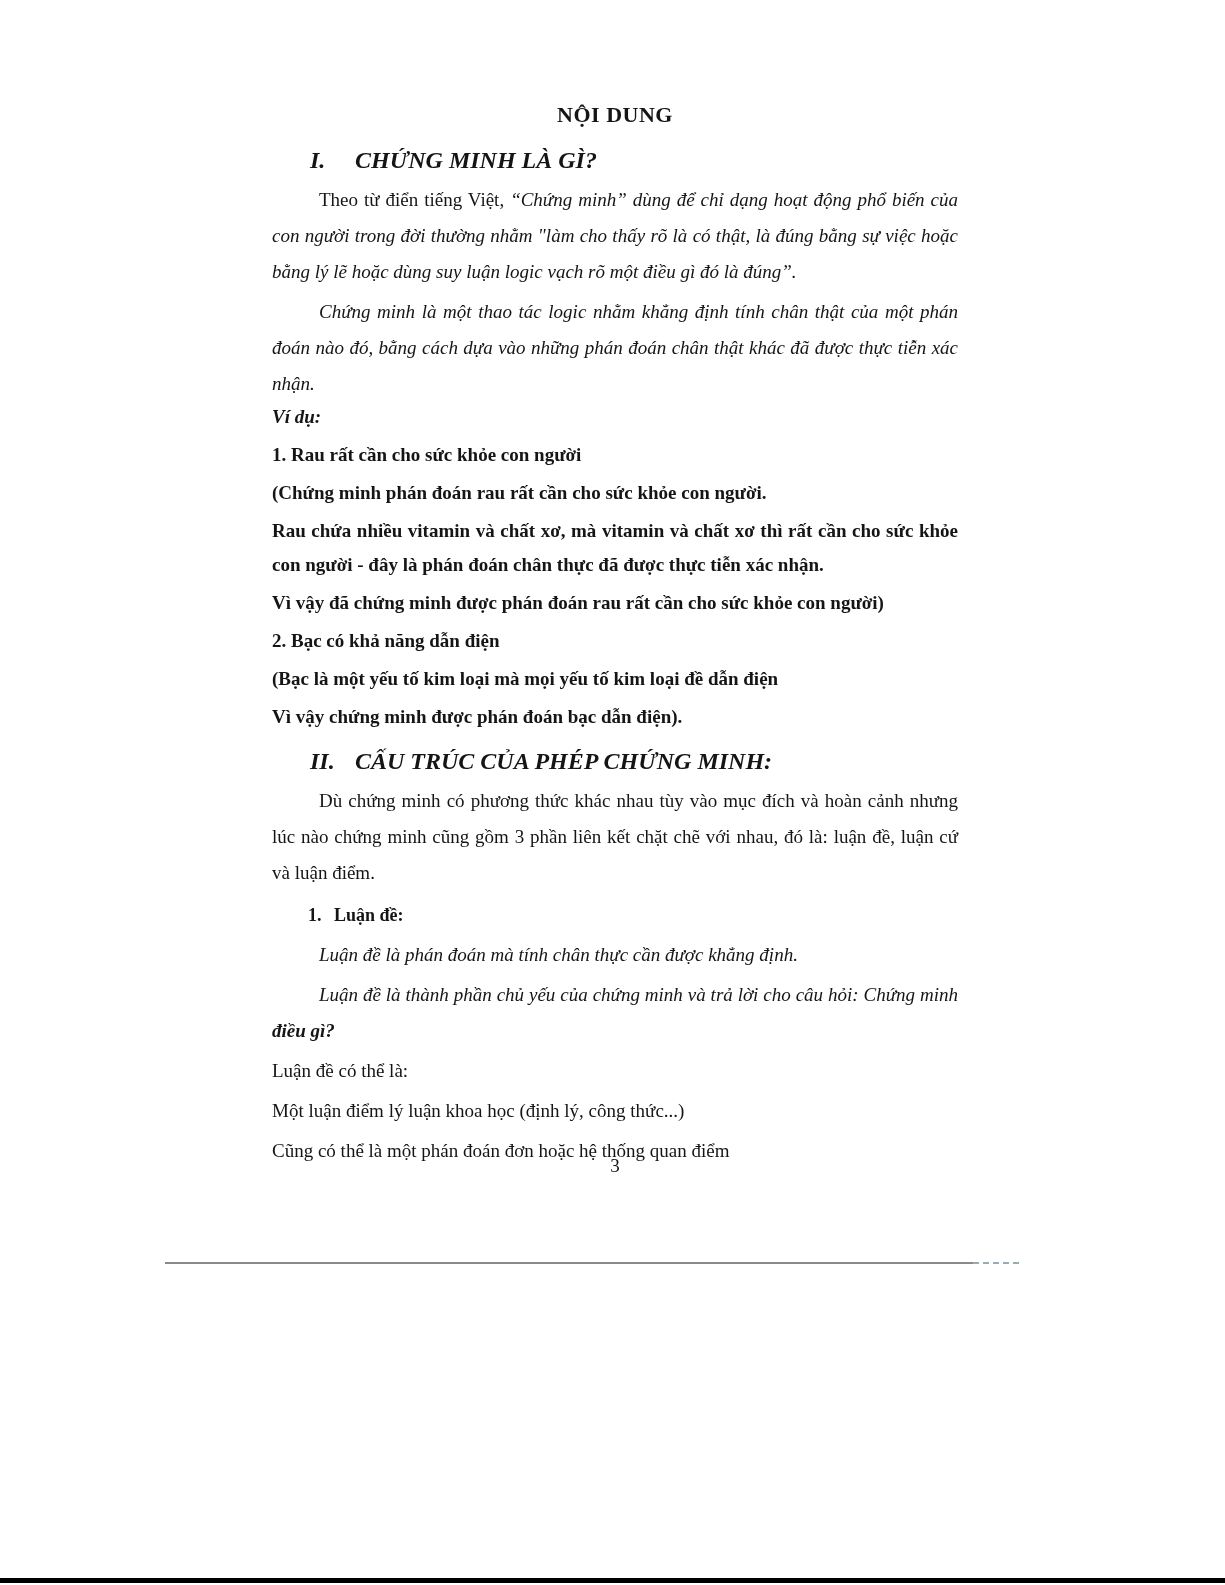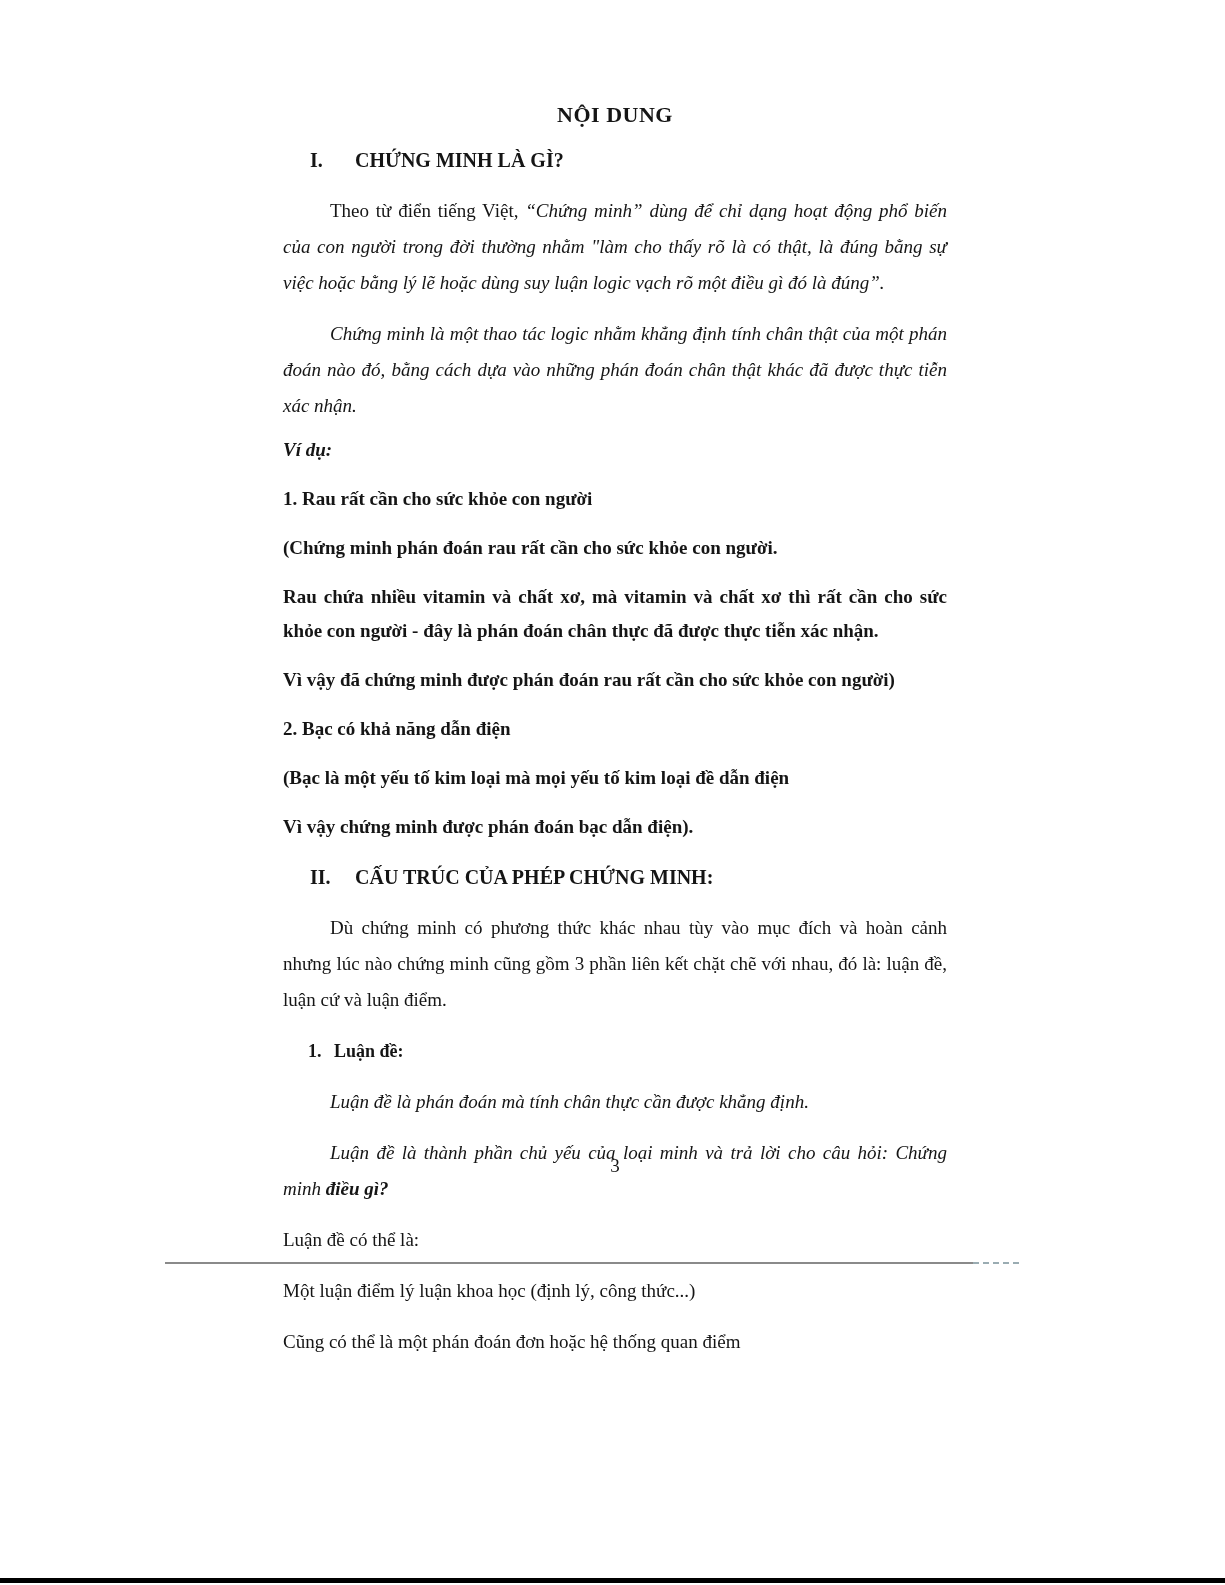--- a/index.html
+++ b/index.html
@@ -22,43 +22,44 @@
     width: 694px;
   }
   .doc-title {
     font-size: 22px;
     font-weight: 700;
     text-align: center;
     line-height: 36px;
     letter-spacing: 0.5px;
   }
   .heading {
-    font-size: 20px;
+    font-size: 24px;
     font-weight: 700;
     line-height: 36px;
     margin-top: 9px;
+    font-style: italic;
   }
   .heading .hnum {
     display: inline-block;
     margin-left: 42px;
     width: 45px;
   }
   .subheading {
     font-size: 18px;
     font-weight: 700;
     line-height: 36px;
     margin-top: 6px;
   }
   .subheading .hnum2 {
     display: inline-block;
     margin-left: 40px;
     width: 26px;
   }
   p {
-    margin: 15px;
+    margin: 4px;
     font-size: 19px;
     line-height: 36px;
   }
   .just { text-align: justify; }
   .ind  { text-indent: 47px; }
   .it   { font-style: italic; }
   .bi   { font-weight: 700; font-style: italic; }
   .ex   { line-height: 34px; font-weight: bold; }
   .example-label {
     line-height: 34px;
@@ -128,21 +129,21 @@
   </div>
 
   <p class="just ind">Dù chứng minh có phương thức khác nhau tùy vào mục đích và hoàn cảnh nhưng lúc nào chứng minh cũng gồm 3 phần liên kết chặt chẽ với nhau, đó là: luận đề, luận cứ và luận điểm.</p>
 
   <div class="subheading">
     <span class="hnum2">1.</span><span>Luận đề:</span>
   </div>
 
   <p class="it ind">Luận đề là phán đoán mà tính chân thực cần được khẳng định.</p>
 
-  <p class="just ind it"><span>Luận đề là thành phần chủ yếu của loại minh và trả lời cho câu hỏi: Chứng minh </span><span class="bi">điều gì?</span></p>
+  <p class="just ind it"><span>Luận đề là thành phần chủ yếu của chứng minh và trả lời cho câu hỏi: Chứng minh </span><span class="bi">điều gì?</span></p>
 
   <p>Luận đề có thể là:</p>
   <p>Một luận điểm lý luận khoa học (định lý, công thức...)</p>
   <p>Cũng có thể là một phán đoán đơn hoặc hệ thống quan điểm</p>
 
 </div>
 
 <div class="page-number">3</div>
 
 <div class="divider-solid"></div>

